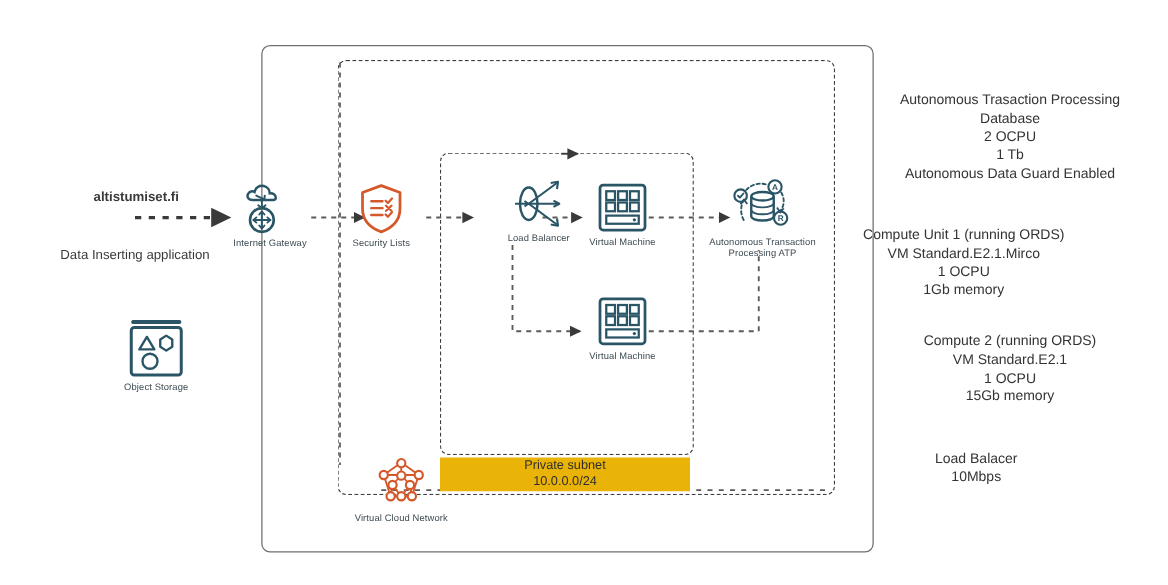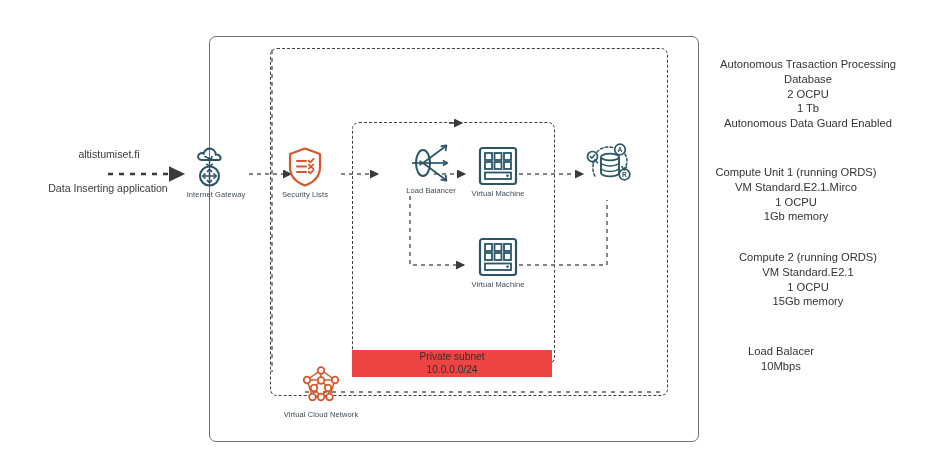--- a/index.html
+++ b/index.html
@@ -72,35 +72,36 @@
     letter-spacing: 0.1px;
   }
 
   
   .txt {
     position: absolute;
     text-align: center;
     color: #3a3a3a;
     line-height: 1.32;
     white-space: pre-line;
+    margin-top: 16px;
   }
   .txt.side {
     font-size: 11.2px;
     width: 240px;
     color: #333333;
   }
   .txt.left-cap {
     font-size: 10.6px;
     width: 160px;
   }
   .txt.subnet-label {
     font-size: 10.2px;
     width: 200px;
     color: #2f2f2f;
-    background: #ef4444;
+    background: #eab308;
   }
   .txt.objstore-cap {
     font-size: 11px;
     width: 150px;
     line-height: 1.35;
   }
 
   
   #links {
     position: absolute;
@@ -140,24 +141,36 @@
 
     <path d="M519,265 L607,265 L607,200" stroke="#5b5b5b" stroke-width="1.5" stroke-dasharray="4,4" fill="none"></path>
 
     <path d="M272,50 L272,372" stroke="#5b5b5b" stroke-width="1.4" stroke-dasharray="4,4" fill="none"></path>
 
     <path d="M305,392 L663,392" stroke="#5b5b5b" stroke-width="1.4" stroke-dasharray="4,5" fill="none"></path>
 
     <path d="M449,123 L462,123" stroke="#3a3a3a" stroke-width="1.5" fill="none" marker-end="url(#ah)"></path>
   </svg>
 
-  <div class="txt left-cap" style="left:29px; top:148px;">altistumiset.fi</div>
+  <div class="txt left-cap" style="left:29px; top:136px;font-weight:bold;">altistumiset.fi</div>
 
   <div class="txt left-cap" style="left:18px; top:182px; width:180px;">Data Inserting application</div>
 
+  <div class="node" style="left:78px; top:253px; width:94px;">
+    <span class="glyph">
+      <svg width="48" height="50" viewBox="0 0 48 50" xmlns="http://www.w3.org/2000/svg">
+        <rect x="4" y="3" width="40" height="3.2" rx="1.4" fill="#2a5566"></rect>
+        <rect x="4" y="9" width="40" height="38" rx="2.5" fill="none" stroke="#2a5566" stroke-width="2.4"></rect>
+        <path d="M16.5,16.5 L22.5,26.5 L10.5,26.5 Z" fill="none" stroke="#2a5566" stroke-width="1.9" stroke-linejoin="round"></path>
+        <path d="M32,15.5 L36.8,18.6 L36.8,24.4 L32,27.5 L27.2,24.4 L27.2,18.6 Z" fill="none" stroke="#2a5566" stroke-width="1.9" stroke-linejoin="round"></path>
+        <circle cx="19" cy="36" r="6" fill="none" stroke="#2a5566" stroke-width="1.9"></circle>
+      </svg>
+    </span>
+    <span class="cap">Object Storage</span>
+  </div>
 
 
   <div class="node" style="left:171px; top:146px;">
     <span class="glyph">
       <svg width="44" height="42" viewBox="0 0 44 42" xmlns="http://www.w3.org/2000/svg">
         <path d="M8,14 C5,14 3.2,11.6 4.4,9.2 C5.4,7.1 8,6.6 9.6,7.6 C10.3,4.2 13.6,2 17,2.8 C20,3.5 21.8,6.2 21.8,8.6 C24.4,8.2 26.6,10 26.6,12 C26.6,13.2 25.8,14 24.6,14 Z" fill="none" stroke="#2a5566" stroke-width="2"></path>
         <path d="M11,10.5 L17.5,13.5 M17.5,13.5 L14.4,14.2 M17.5,13.5 L17.8,10.6" fill="none" stroke="#2a5566" stroke-width="1.6" stroke-linecap="round"></path>
         <path d="M15.5,14 L15.5,20" stroke="#2a5566" stroke-width="1.5"></path>
         <path d="M12.6,18.2 L15.5,20.6 L18.4,18.2" fill="none" stroke="#2a5566" stroke-width="1.5" stroke-linecap="round"></path>
         <circle cx="15.5" cy="30" r="9.5" fill="none" stroke="#2a5566" stroke-width="2.1"></circle>
@@ -247,20 +260,23 @@
         <path d="M11,33 C8,28 8.5,21 11,17" fill="none" stroke="#2a5566" stroke-width="1.5" stroke-dasharray="2.6,2.2" stroke-linecap="round"></path>
         <path d="M8.4,20.4 L11.2,16.6 L13.8,20.2" fill="none" stroke="#2a5566" stroke-width="1.5" stroke-linejoin="round"></path>
         <circle cx="8.5" cy="13.5" r="5" fill="none" stroke="#2a5566" stroke-width="1.7"></circle>
         <path d="M6.4,13.6 L7.9,15.1 L10.8,11.8" fill="none" stroke="#2a5566" stroke-width="1.5" stroke-linecap="round" stroke-linejoin="round"></path>
         <circle cx="36" cy="6.5" r="5.3" fill="none" stroke="#2a5566" stroke-width="1.7"></circle>
         <text x="36" y="9.2" font-family="Liberation Sans, sans-serif" font-size="6.6" font-weight="bold" fill="#2a5566" text-anchor="middle">A</text>
         <circle cx="40.5" cy="31.5" r="5.3" fill="none" stroke="#2a5566" stroke-width="1.7"></circle>
         <text x="40.5" y="34.2" font-family="Liberation Sans, sans-serif" font-size="6.6" font-weight="bold" fill="#2a5566" text-anchor="middle">R</text>
       </svg>
     </span>
+    <span class="cap">Autonomous
+Transaction
+Processing ATP</span>
   </div>
 
   <div class="node" style="left:233px; top:366px; width:80px;margin-left:48px;">
     <span class="glyph">
       <svg width="44" height="42" viewBox="0 0 44 42" xmlns="http://www.w3.org/2000/svg">
         <g stroke="#d4582a" stroke-width="1.5" fill="none">
           <path d="M22,4 L8,14 M22,4 L36,14 M8,14 L13.5,31 M36,14 L30.5,31 M13.5,31 L30.5,31"></path>
           <path d="M22,4 L22,14 M8,14 L22,14 M36,14 L22,14 M22,14 L15,22 M22,14 L29,22
                    M15,22 L13.5,31 M29,22 L30.5,31 M15,22 L22,31 M29,22 L22,31 M13.5,31 L22,31 M30.5,31 L22,31"></path>
         </g>
@@ -283,21 +299,21 @@
 
   <div class="txt subnet-label" style="left:352px; top:350px;">Private subnet
 10.0.0.0/24</div>
 
   <div class="txt side" style="left:688px; top:57px;">Autonomous Trasaction Processing
 Database
 2 OCPU
 1  Tb
 Autonomous Data Guard Enabled</div>
 
-  <div class="txt side" style="left:676px; top:165px;">Compute Unit 1 (running ORDS)
+  <div class="txt side" style="left:651px; top:165px;">Compute Unit 1 (running ORDS)
 VM Standard.E2.1.Mirco
 1 OCPU
 1Gb memory</div>
 
   <div class="txt side" style="left:688px; top:250px;">Compute  2 (running ORDS)
 VM Standard.E2.1
 1 OCPU
 15Gb memory</div>
 
   <div class="txt side" style="left:661px; top:344px;">Load Balacer

